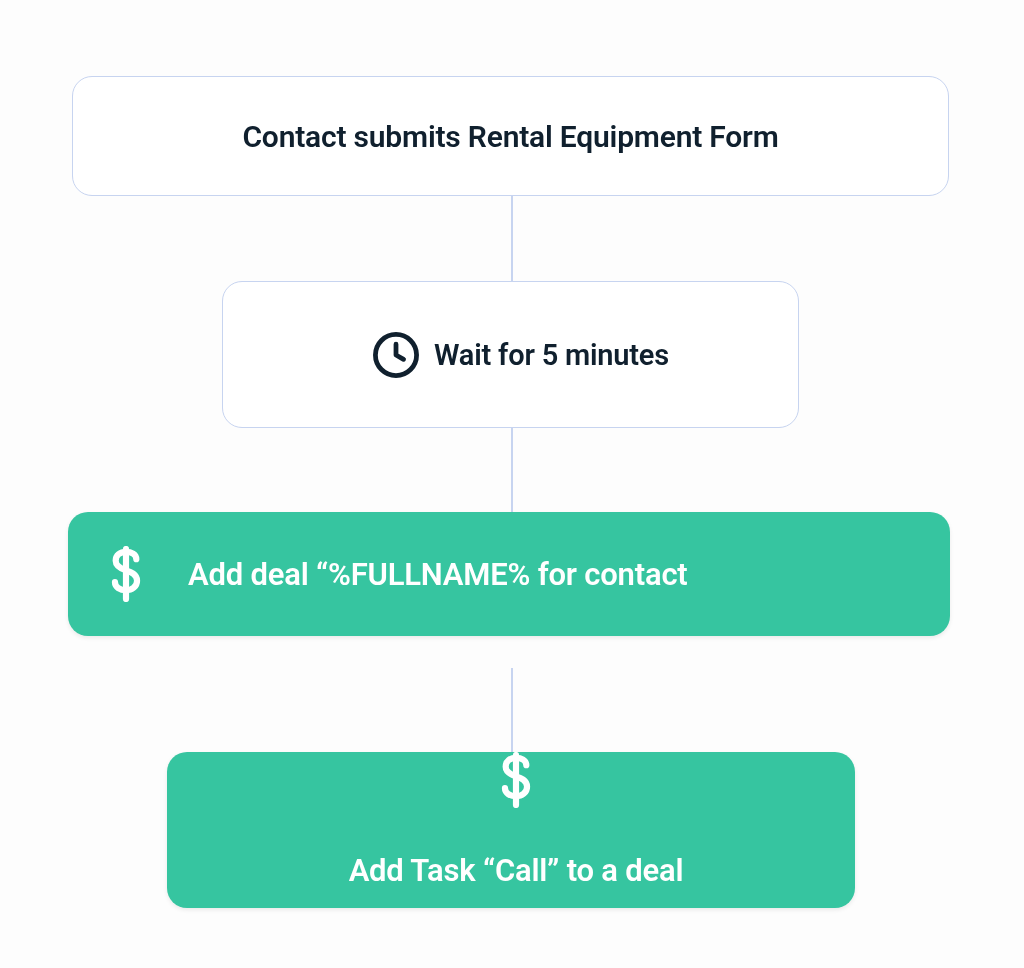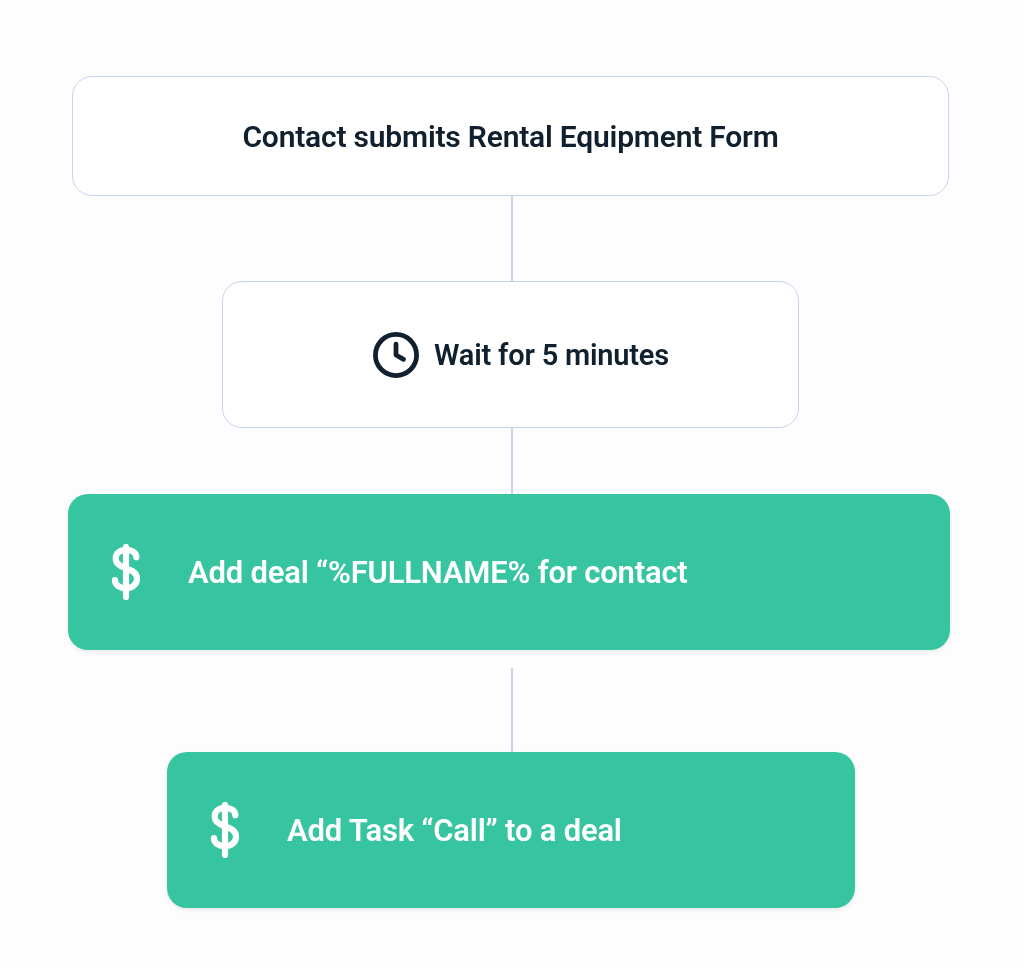--- a/index.html
+++ b/index.html
@@ -55,34 +55,35 @@
   }
   .n-wait {
     left: 222px; top: 281px;
     width: 577px; height: 147px;
     font-size: 29px;
     gap: 12px;
     padding: 0 30px;
   }
   .n-wait .icon { margin-left: 18px; }
   .n-adddeal {
-    left: 68px; top: 494px;
-    width: 882px; height: 156px;
+    left: 68px; top: 512px;
+    width: 882px; height: 124px;
     font-size: 31px;
     gap: 44px;
     padding: 0 30px 0 40px;
     justify-content: flex-start;
   }
   .n-addtask {
     left: 167px; top: 752px;
     width: 688px; height: 156px;
     font-size: 31px;
     gap: 44px;
     padding: 0 30px 0 40px;
     justify-content: flex-start;
+    flex-direction: column;
   }
   
   .c1 { top: 196px; height: 85px; }
   .c2 { top: 428px; height: 84px; }
   .c3 { top: 668px; height: 84px; }
 
   
   .icon-clock svg { width: 52px; height: 52px; }
   .icon-dollar svg { width: 36px; height: 56px; }
 </style>

